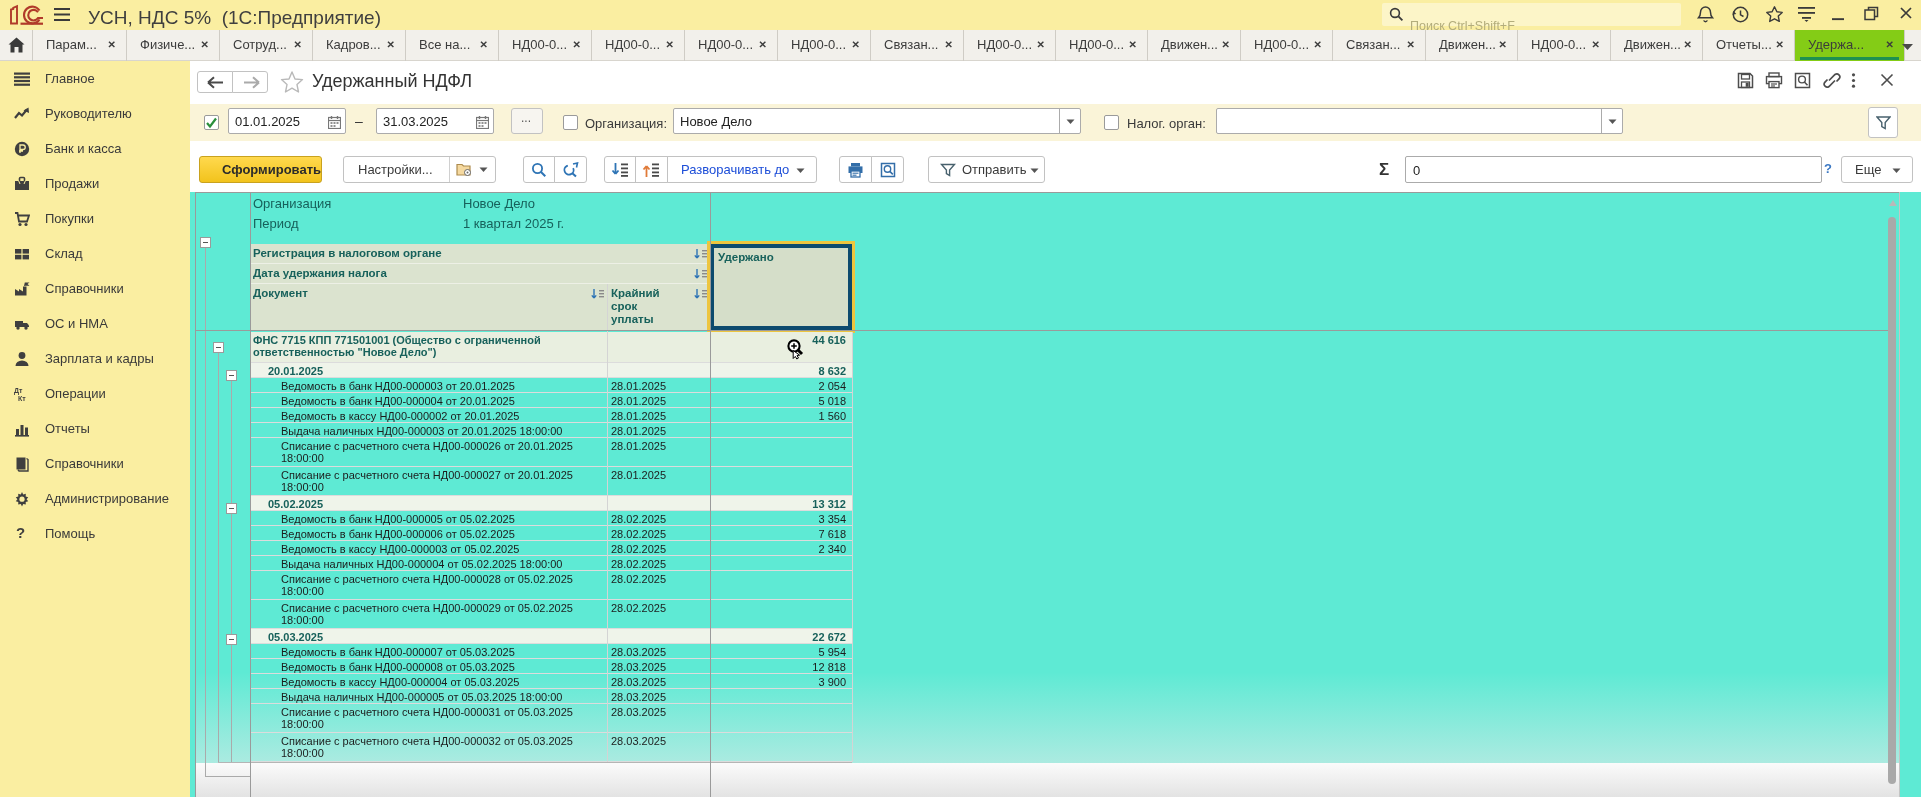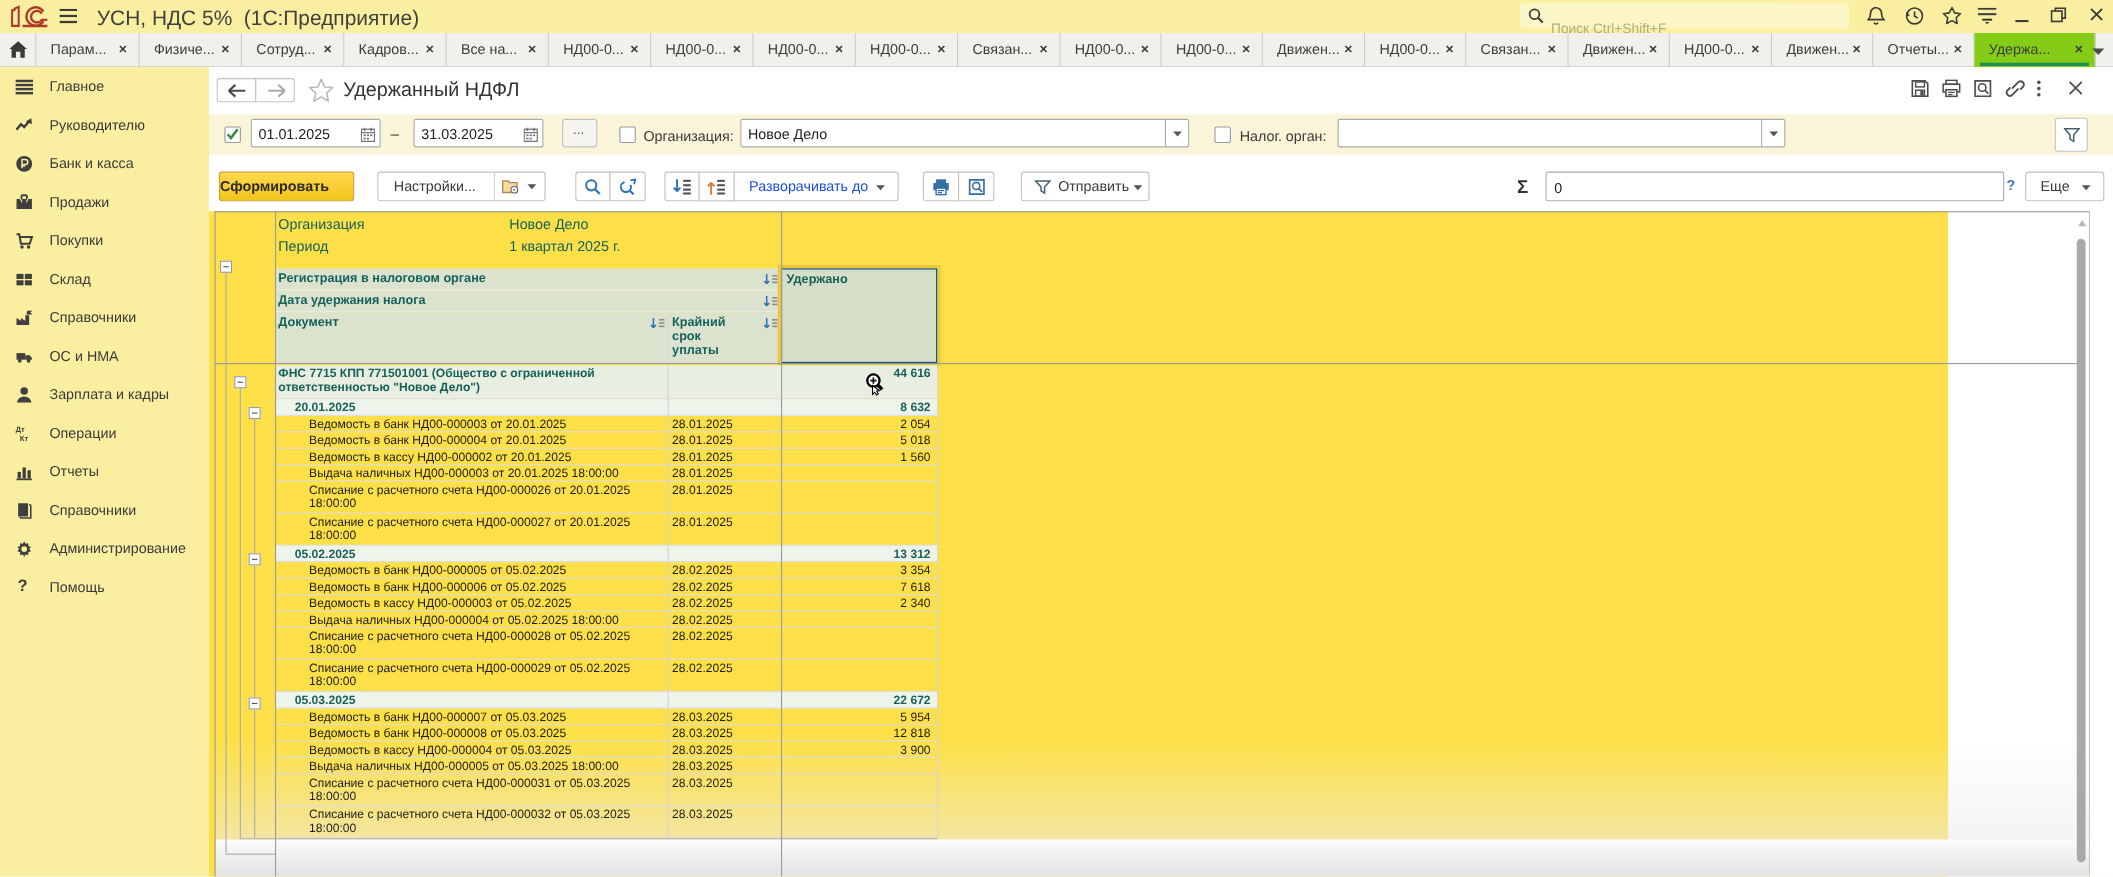--- a/index.html
+++ b/index.html
@@ -14,21 +14,21 @@
 .sbitem{position:absolute;left:0;width:190px;height:20px}
 .sbitem .ic{position:absolute;left:14px;top:2px;width:16px;height:16px}
 .sbitem .tx{position:absolute;left:45px;top:2px;font-size:13px;color:#3a3a3a}
 #content{left:190px;top:61px;width:1731px;height:736px;background:#fff}
 .btn{position:absolute;background:#fff;border:1px solid #c2c2c2;border-radius:3px}
 .ipt{position:absolute;background:#fff;border:1px solid #ababab;border-radius:2px;font-size:13px;color:#222}
 #filterrow{position:absolute;left:0;top:43px;width:1731px;height:37px;background:#faf4d8}
 .cb{position:absolute;width:15px;height:15px;background:#fff;border:1px solid #9a9a9a;border-radius:2px}
 .lbl13{position:absolute;font-size:13px;color:#3a3a3a}
 
-#sheet{position:absolute;left:0;top:131px;width:1581px;height:605px;background:#fde047}
+#sheet{position:absolute;left:0;top:131px;width:1731px;height:605px;background:#5eead4}
 .hl{position:absolute;background:#d4d4d4;height:1px}
 .vl{position:absolute;background:#d4d4d4;width:1px}
 .cell{position:absolute;font-size:11px;color:#1c1c1c;white-space:nowrap}
 .teal{color:#17615b}
 .grn1{background:#e9efe0}
 .grn2{background:#eff4ea}
 .row{position:absolute;left:60px;width:602px;border-bottom:1px solid #dcdcdc;font-size:11px;color:#1c1c1c}
 .row .t1{position:absolute;left:31px;top:2px;white-space:nowrap}
 .row .t2{position:absolute;left:361px;top:2px;white-space:nowrap}
 .row .t3{position:absolute;right:6px;top:2px;white-space:nowrap}
@@ -400,21 +400,21 @@
             </svg>
           </div>
       </div>
       <div class="btn" style="left:1678px;top:3px;width:30px;height:31px">
         <svg class="a" style="left:7px;top:8px" width="15" height="14" viewBox="0 0 15 14">
             <path d="M1 1 H14 L9.2 6.5 V12.5 L5.8 10.5 V6.5 Z" fill="none" stroke="#48616d" stroke-width="1.4"></path>
           </svg>
       </div>
     </div>
 
-    <div class="a" style="left:9px;top:95px;width:123px;height:27px;background:linear-gradient(#ffd94e,#f2c31c);border:1px solid #c9a21e;border-radius:3px;text-align:left;font-size:13px;font-weight:bold;color:#2b2b2b;line-height:25px">Сформировать</div>
+    <div class="a" style="left:9px;top:95px;width:123px;height:27px;background:linear-gradient(#ffd94e,#f2c31c);border:1px solid #c9a21e;border-radius:3px;text-align:right;font-size:13px;font-weight:bold;color:#2b2b2b;line-height:25px">Сформировать</div>
     <div class="btn" style="left:153px;top:95px;width:153px;height:27px">
       <span class="a" style="left:14px;top:5px;font-size:13px;color:#3a3a3a">Настройки...</span>
       <div class="a" style="left:105px;top:0;width:1px;height:25px;background:#d0d0d0"></div>
       <svg class="a" style="left:112px;top:5px" width="17" height="15" viewBox="0 0 17 15">
           <path d="M1 2.5 H6 L7.5 4 H14 V13 H1 Z" fill="#f5d9a0" stroke="#ad8b4e" stroke-width="1.2"></path>
           <circle cx="11.5" cy="10.5" r="3" fill="#fff" stroke="#666" stroke-width="1"></circle>
           <circle cx="11.5" cy="10.5" r="1" fill="#666"></circle>
         </svg>
       <svg class="a" style="left:135px;top:10px" width="9" height="6" viewBox="0 0 9 6">
           <path d="M0.5 0.5 L4.5 5 L8.5 0.5 Z" fill="#555"></path>
@@ -546,21 +546,21 @@
       <svg class="a" style="left:503px;top:95px" width="15" height="14" viewBox="0 0 15 14">
           <path d="M4 2 V11 M4 11 L1.8 8.4 M4 11 L6.2 8.4" stroke="#2e74b5" stroke-width="1.4" fill="none"></path>
           <g fill="#8a8a8a">
             <rect x="9" y="3" width="5" height="1.4"></rect>
             <rect x="9" y="6" width="5" height="1.4"></rect>
             <rect x="9" y="9" width="5" height="1.4"></rect>
           </g>
         </svg>
 
       <div class="a" style="left:517px;top:49px;width:148px;height:92px;border:3px solid #edc53f"></div>
-      <div class="hcell" style="left:520px;top:52px;width:142px;height:86px;background:#d5dec9;border:1px solid #0c4a6e">
+      <div class="hcell" style="left:520px;top:52px;width:142px;height:86px;background:#d5dec9;border:4px solid #0c4a6e">
           <span class="ht" style="left:4px">Удержано</span>
         </div>
 
       <div class="row grn1" style="top:140px;height:31px">
         <span class="tg" style="left:3px;top:2px">ФНС 7715 КПП 771501001 (Общество с ограниченной<br>ответственностью "Новое Дело")</span>
         <span class="ts">44 616</span>
       </div>
       <div class="row grn2" style="top:171px;height:15px">
           <span class="tg">20.01.2025</span>
           <span class="ts">8 632</span>

